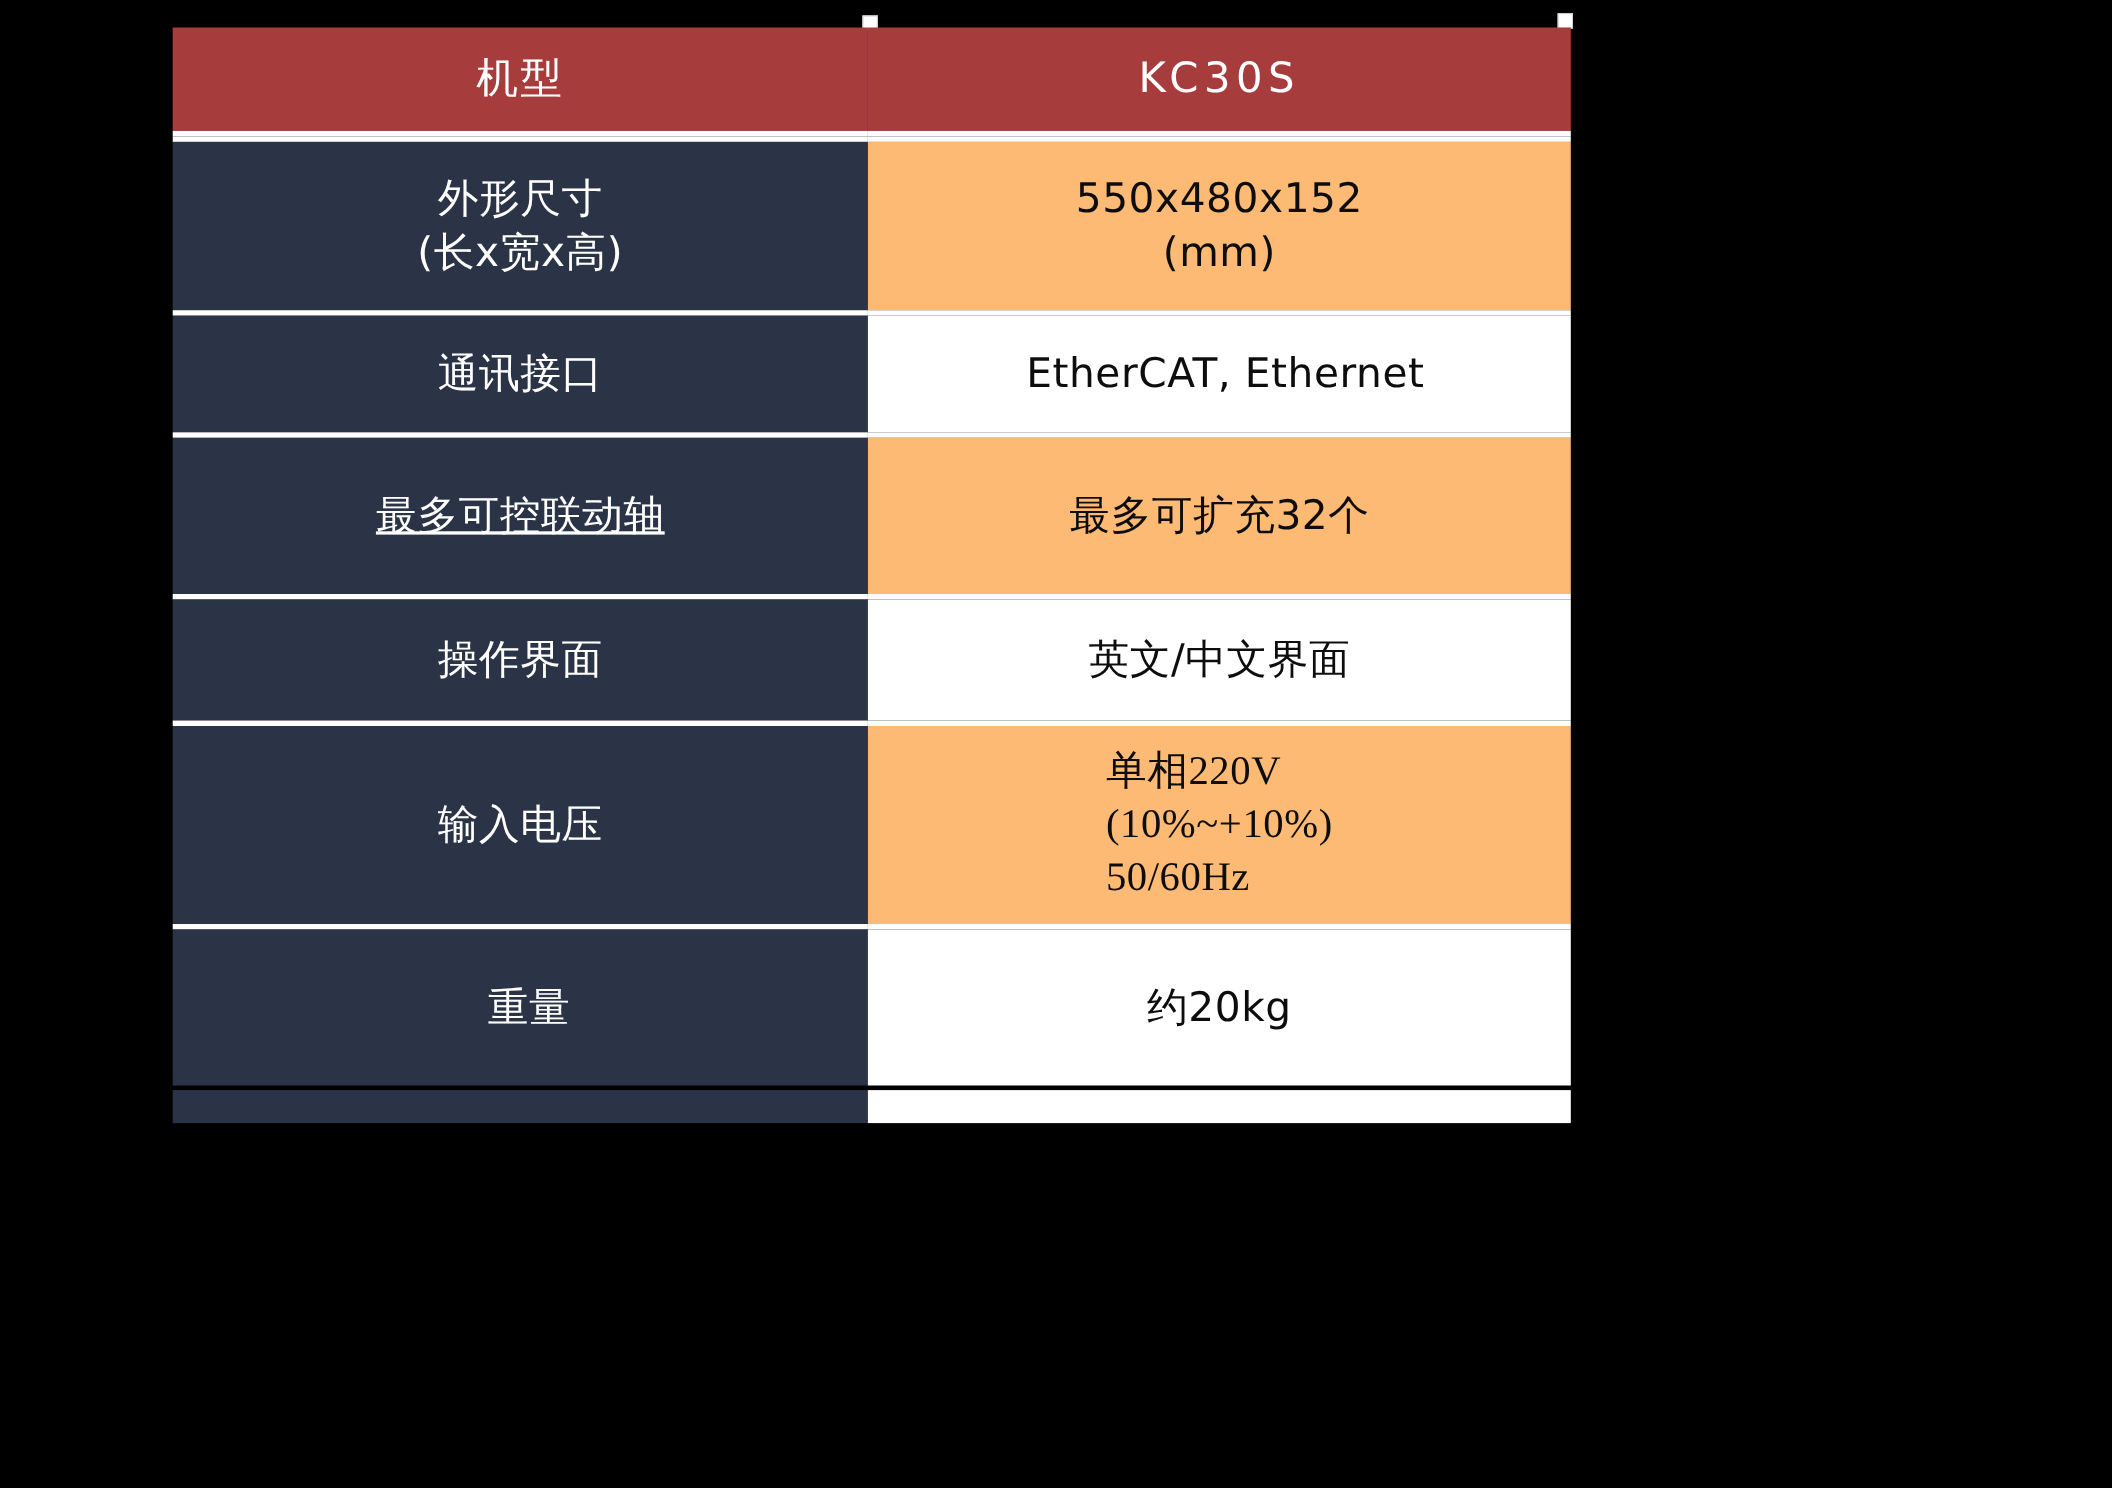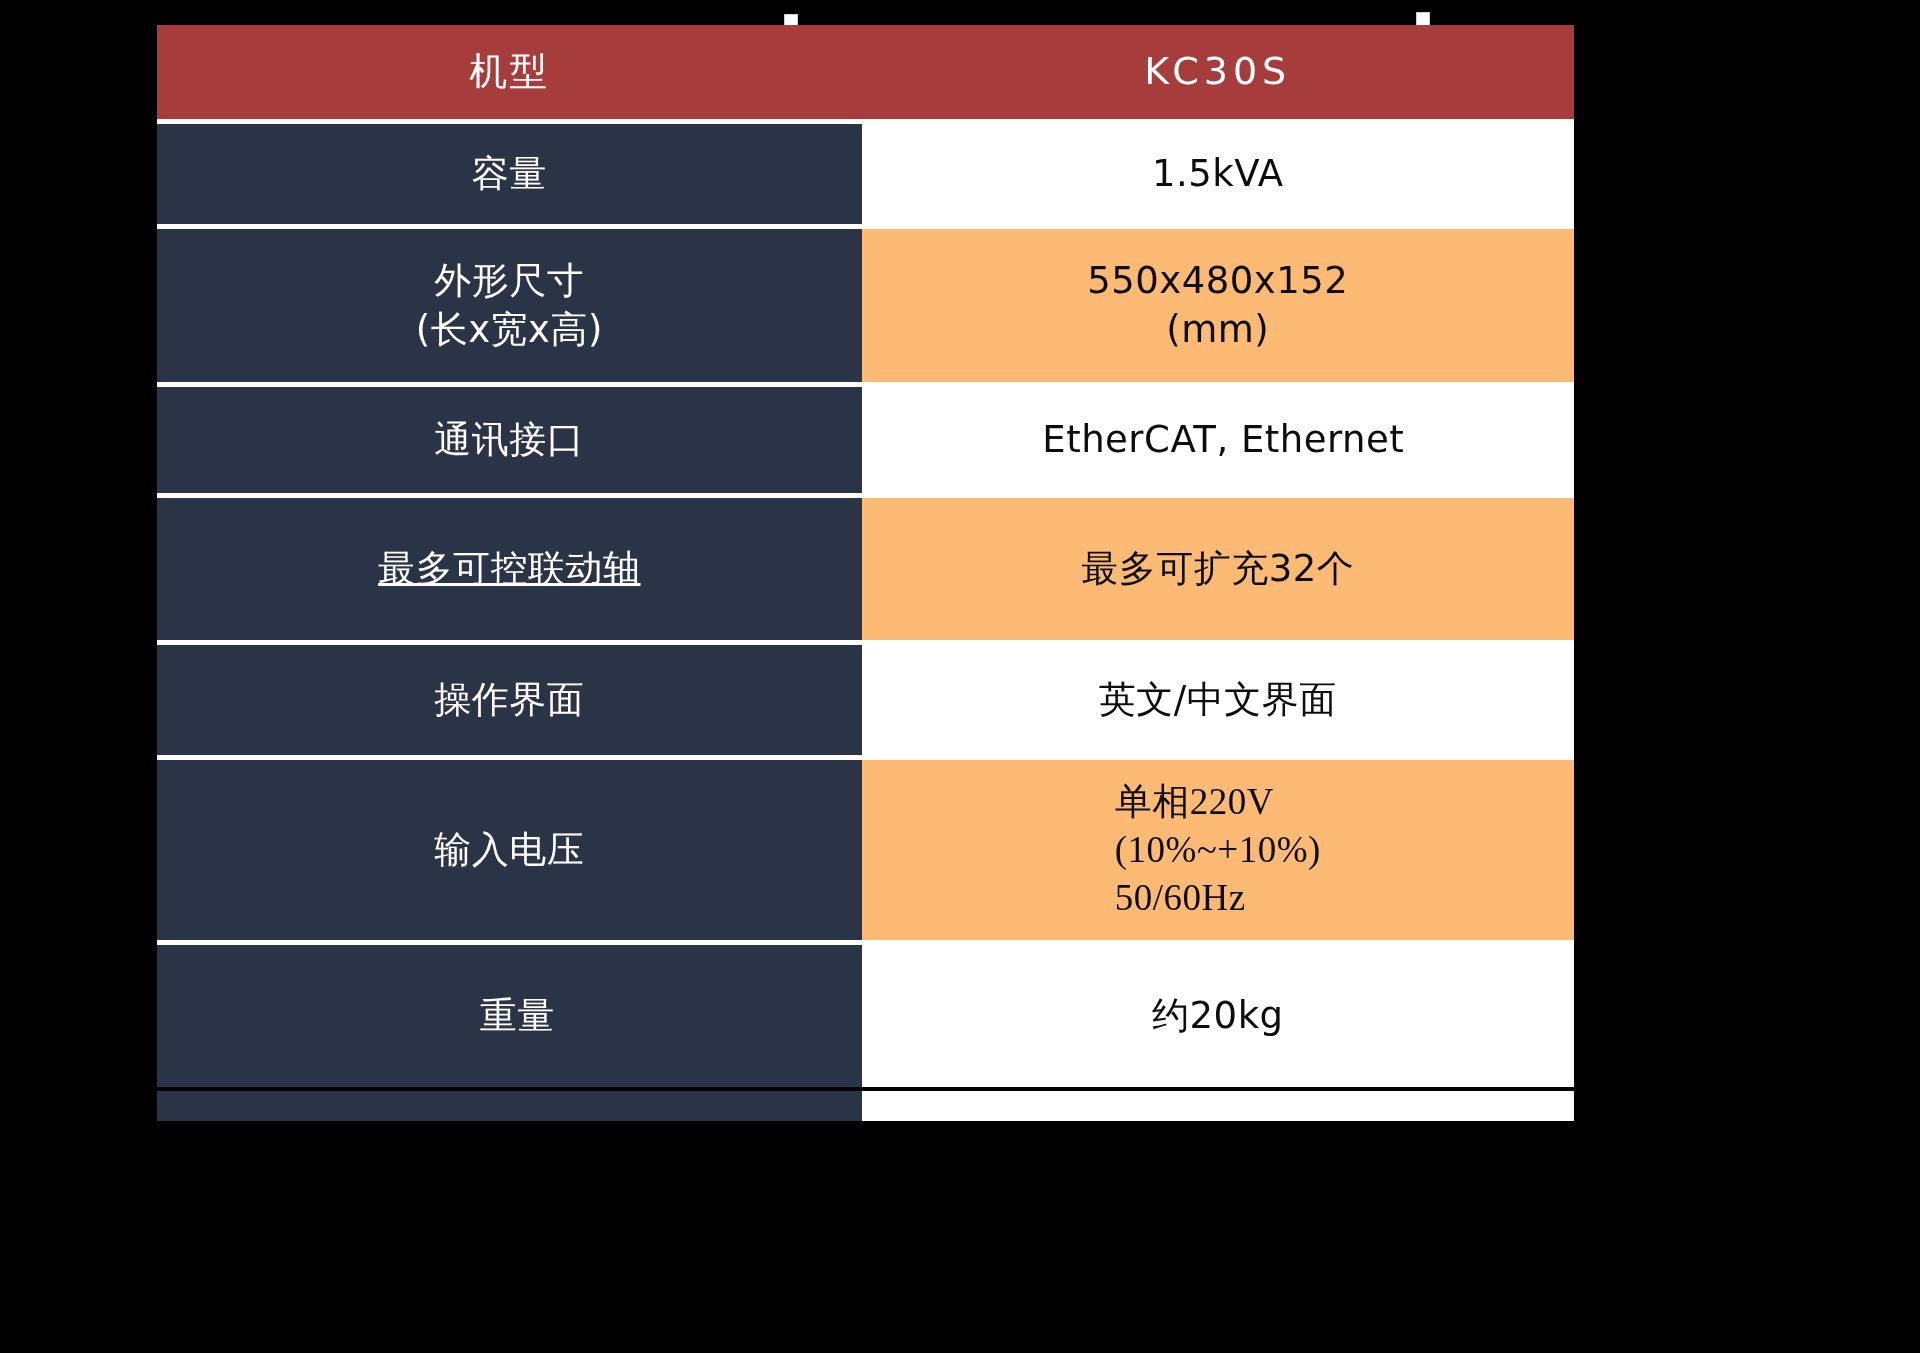--- a/index.html
+++ b/index.html
@@ -19,21 +19,21 @@
     width: 1920px;
     height: 1353px;
     background: #000000;
   }
 
   
   .spec-table {
     position: absolute;
     left: 157px;
     top: 25px;
-    width: 1417px;
+    width: 1271px;
     border-collapse: separate;
     border-spacing: 0;
   }
 
   .spec-row { }
 
   .cell {
     vertical-align: middle;
     text-align: center;
     line-height: 1.30;
@@ -116,28 +116,20 @@
         <td class="cell value-cell" style="height:94px;">
           <span>KC30S</span>
         </td>
       </tr>
 
       <tr class="sep-row">
         <td class="left-sep"></td>
         <td class="right-sep"></td>
       </tr>
 
-      <tr class="spec-row">
-        <td class="cell label-cell" style="height:100px;">
-          <span class="multiline">容量</span>
-        </td>
-        <td class="cell value-cell value-white" style="height:100px;">
-          <span class="multiline">1.5kVA</span>
-        </td>
-      </tr>
 
       <tr class="sep-row">
         <td class="left-sep"></td>
         <td class="right-sep"></td>
       </tr>
 
       <tr class="spec-row">
         <td class="cell label-cell" style="height:153px;">
           <span class="multiline">外形尺寸
 (长x宽x高)</span>

